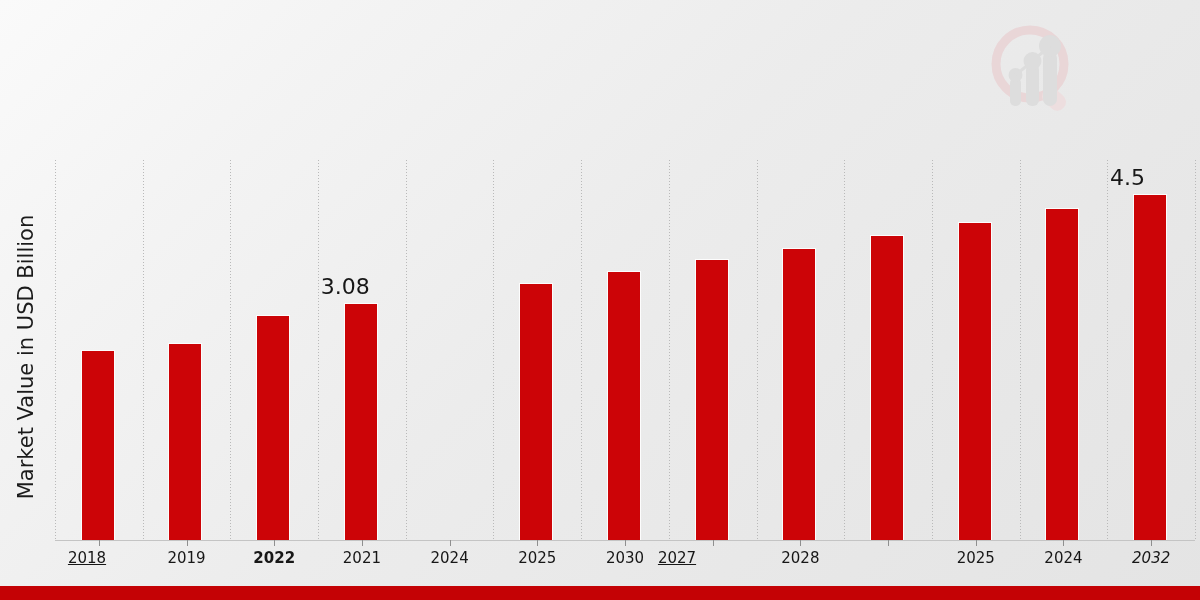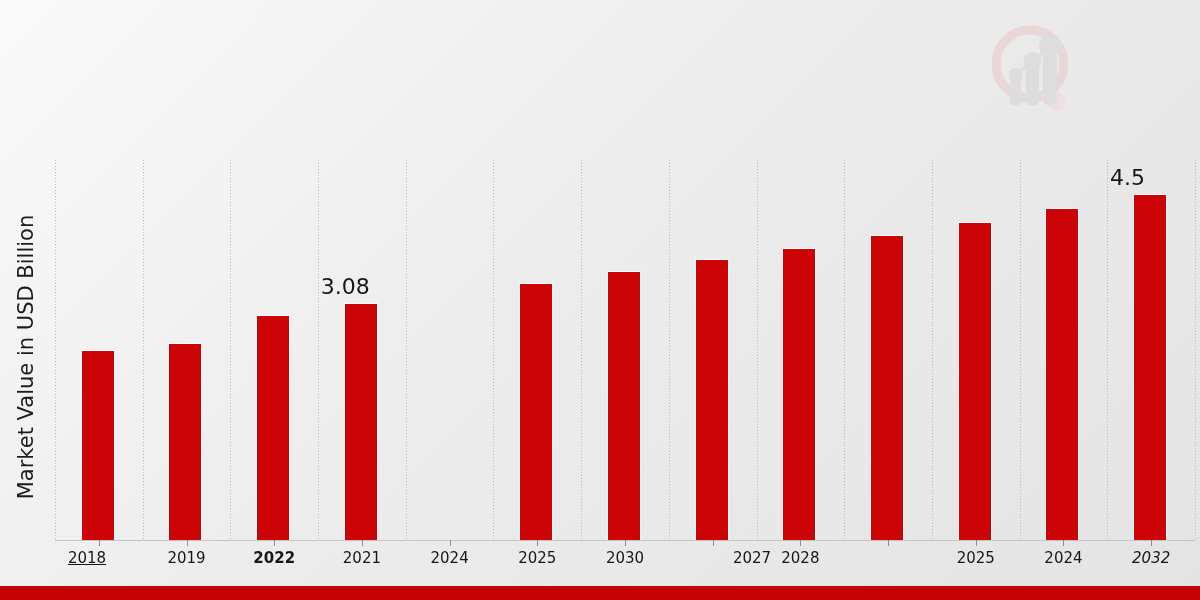--- a/index.html
+++ b/index.html
@@ -244,21 +244,21 @@
       <div class="x-tick-label" style="left: 229.231px; font-weight: bold;">2022</div>
       <div class="tick-mark" style="left: 361.923px;"></div>
       <div class="x-tick-label" style="left: 316.923px;">2021</div>
       <div class="tick-mark" style="left: 449.615px;"></div>
       <div class="x-tick-label" style="left: 404.615px;">2024</div>
       <div class="tick-mark" style="left: 537.308px;"></div>
       <div class="x-tick-label" style="left: 492.308px;">2025</div>
       <div class="tick-mark" style="left: 625px;"></div>
       <div class="x-tick-label" style="left: 580px;">2030</div>
       <div class="tick-mark" style="left: 712.692px;"></div>
-      <div class="x-tick-label" style="left: 707px;">2027</div>
+      <div class="x-tick-label" style="left: 632px; text-decoration: underline;">2027</div>
       <div class="tick-mark" style="left: 800.385px;"></div>
       <div class="x-tick-label" style="left: 755.385px;">2028</div>
       <div class="tick-mark" style="left: 888.077px;"></div>
       <div class="x-tick-label" style="left: 843.077px; margin-top: 36px;">2029</div>
       <div class="tick-mark" style="left: 975.769px;"></div>
       <div class="x-tick-label" style="left: 930.769px;">2025</div>
       <div class="tick-mark" style="left: 1063.46px;"></div>
       <div class="x-tick-label" style="left: 1018.46px;">2024</div>
       <div class="tick-mark" style="left: 1151.15px;"></div>
       <div class="x-tick-label" style="left: 1106.15px; font-style: italic;">2032</div>

